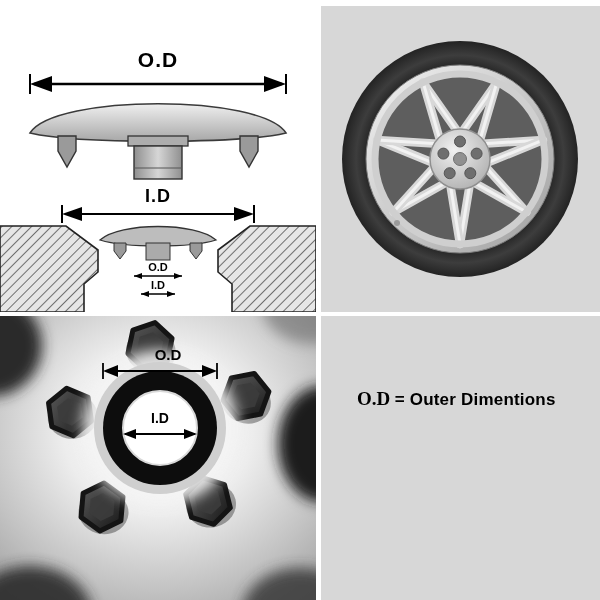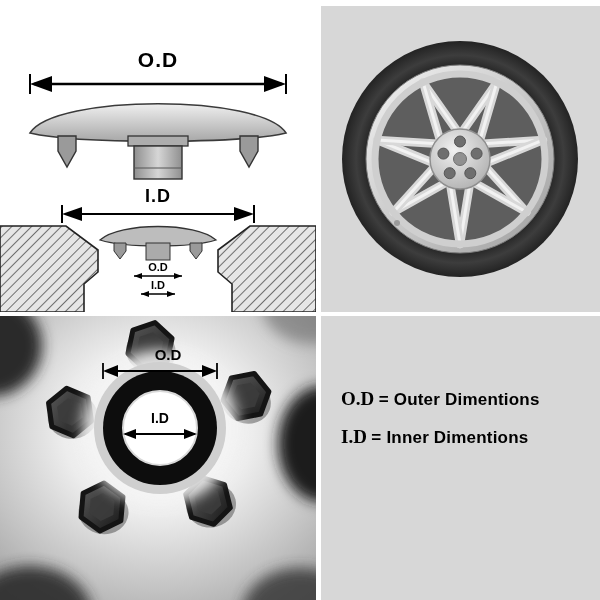--- a/index.html
+++ b/index.html
@@ -5,21 +5,21 @@
   html,body{margin:0;padding:0;background:#ffffff;}
   body{width:600px;height:600px;position:relative;font-family:"Liberation Sans",sans-serif;overflow:hidden;}
   .panel{position:absolute;}
   #panel-diagram{left:0;top:0;width:316px;height:312px;background:#ffffff;}
   #panel-wheel{left:321px;top:6px;width:279px;height:306px;background:#d7d7d7;}
   #panel-hub{left:0;top:316px;width:316px;height:284px;background:#bdbdbd;}
   #panel-legend{left:321px;top:316px;width:279px;height:284px;background:#d7d7d7;}
   svg{display:block;}
   .dimtext{font-family:"Liberation Sans",sans-serif;font-weight:bold;fill:#000;}
   #legend-block{padding-top:72px;padding-left:20px;}
-  .legend-line{margin:0 0 16px 0;color:#000;white-space:nowrap;}
+  .legend-line{margin:0 0 16px 16px;color:#000;white-space:nowrap;}
   .legend-abbr{font-family:"Liberation Serif",serif;font-weight:bold;font-size:19px;}
   .legend-rest{font-family:"Liberation Sans",sans-serif;font-weight:bold;font-size:17px;letter-spacing:.2px;}
 </style>
 </head>
 <body>
 
 <div class="panel" id="panel-diagram">
   <svg width="316" height="312" viewBox="0 0 316 312">
     <defs>
       <linearGradient id="domeGrad" x1="0" y1="0" x2="0" y2="1">
@@ -218,18 +218,14 @@
     </g>
   </svg>
 </div>
 
 <div class="panel" id="panel-legend">
   <div id="legend-block">
     <p class="legend-line">
       <span class="legend-abbr">O.D</span>
       <span class="legend-rest">= Outer Dimentions</span>
     </p>
-    <p class="legend-line">
-      <span class="legend-abbr">I.D</span>
-      <span class="legend-rest">= Inner Dimentions</span>
-    </p>
   </div>
 </div>
 
 </body></html>

